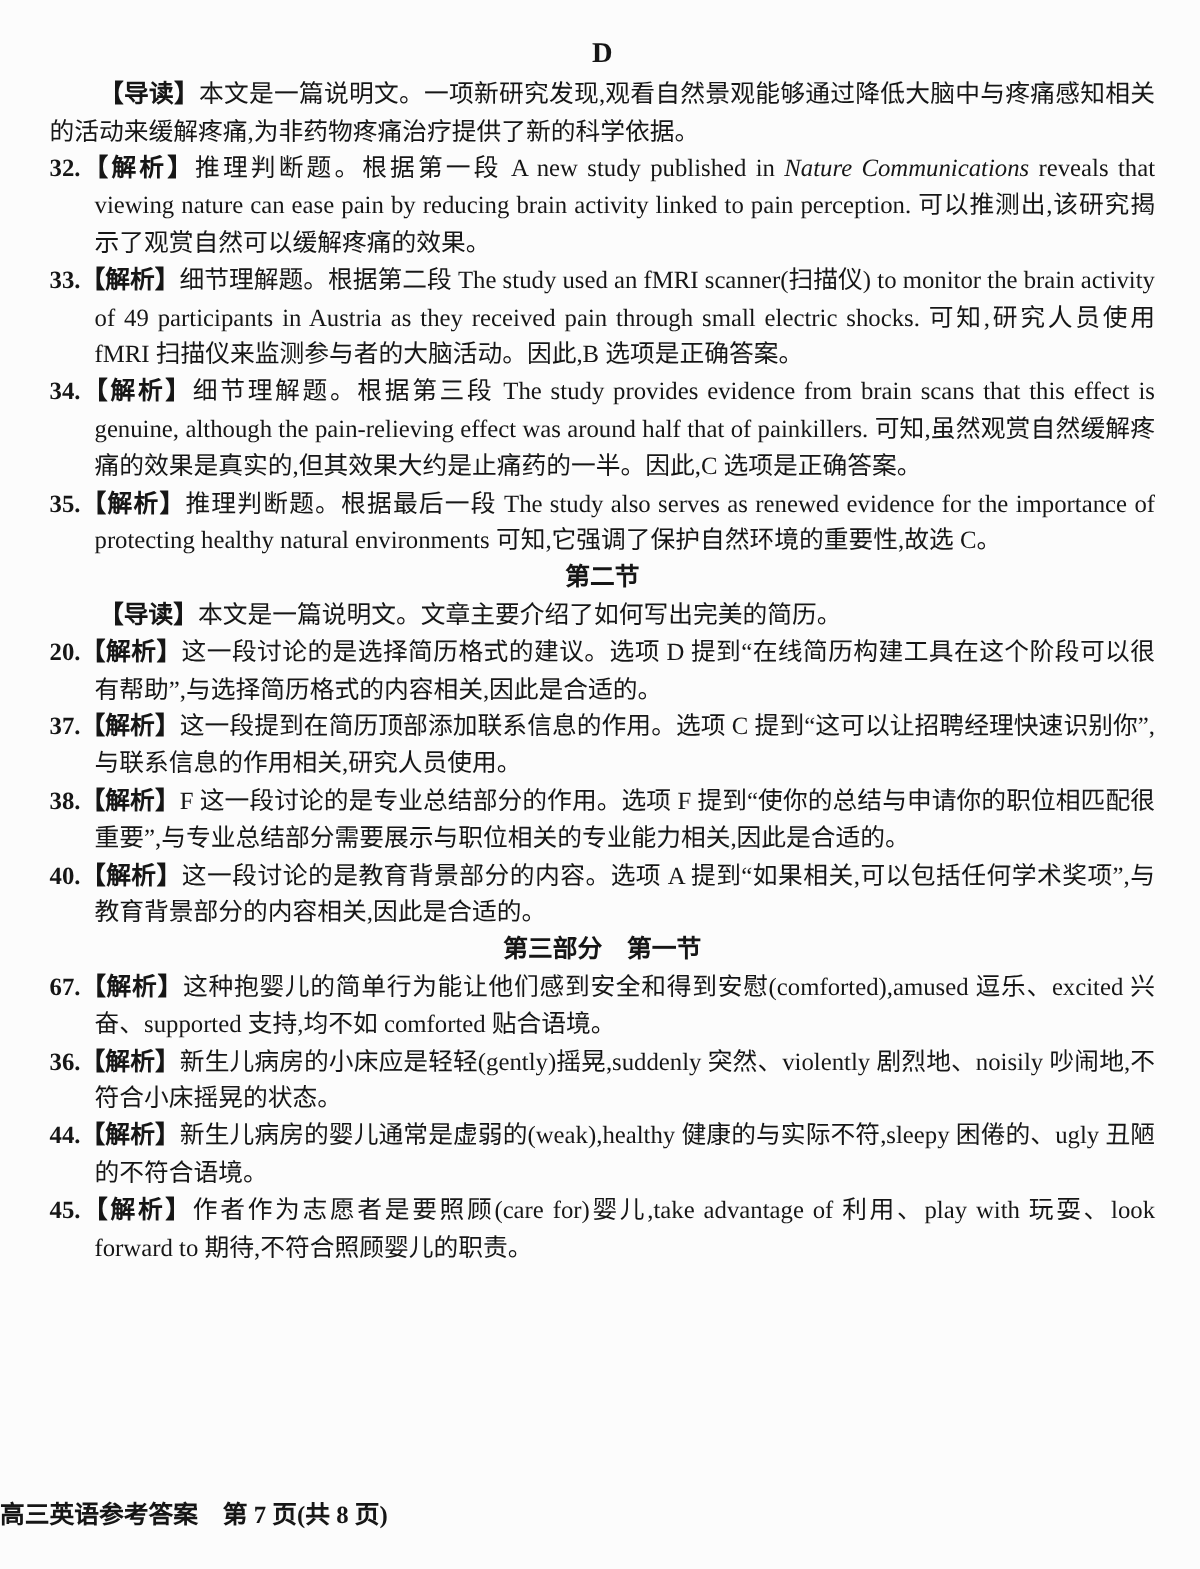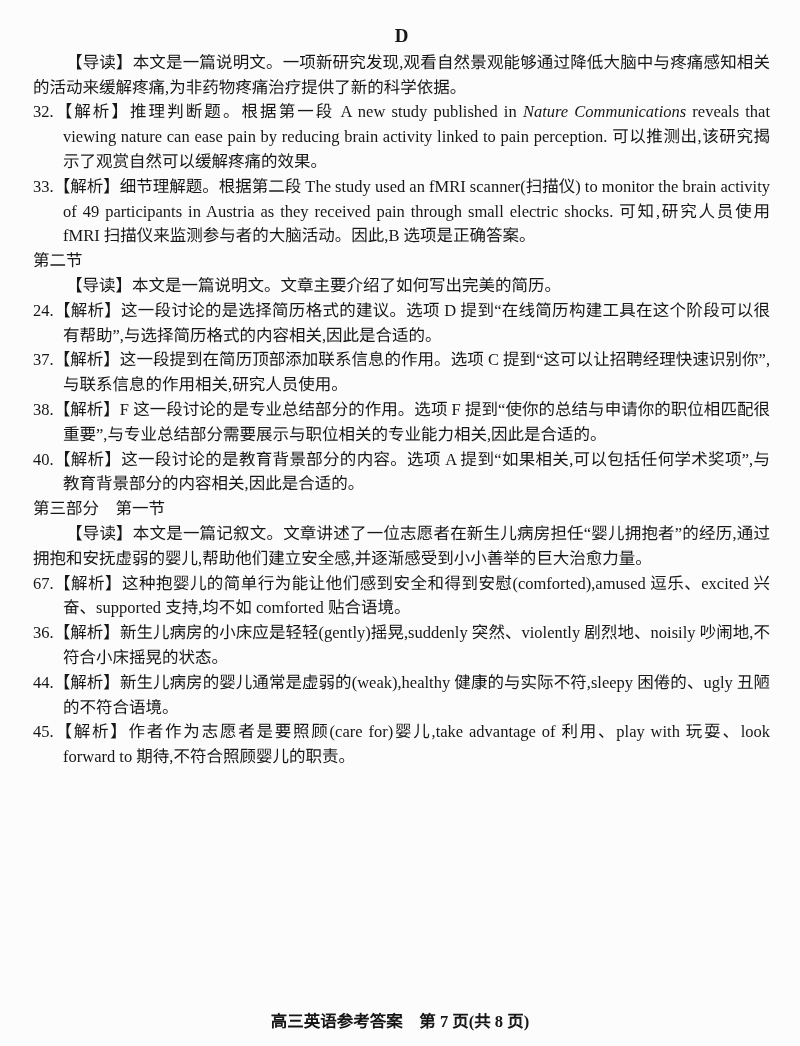--- a/index.html
+++ b/index.html
@@ -15,83 +15,83 @@
     box-sizing: border-box;
     padding: 24px 30px 0 33px;
     font-family: "Liberation Serif", "DejaVu Serif", serif;
     font-size: 16.5px;
     line-height: 24.8px;
     color: #161616;
     text-align: justify;
     overflow: hidden;
   }
   p { margin: 0; }
-  .b { font-weight: normal; }
+  .b { font-weight: bold; }
   .doc-title {
     text-align: center;
     font-weight: bold;
     font-size: 19px;
     margin-bottom: 2px;
     text-indent: 0;
   }
   .intro {
     text-indent: 2em; 
   }
   .item {
     padding-left: 30px;   
     text-indent: -30px;
   }
   .heading-center {
-    font-weight: normal;
+    text-align: center;
+    font-weight: bold;
     text-indent: 0;
   }
   em { }
   .footer {
     position: absolute;
     left: 0;
     top: 998px;
     width: 100%;
-    text-align: center;
     font-weight: bold;
     font-size: 16.5px;
     text-indent: 0;
-    margin-top: 12px;
   }
 </style>
 </head>
 <body>
 
 <div class="page">
 
   <p class="doc-title">D</p>
 
   <p class="intro"><span class="b">【导读】</span><span>本文是一篇说明文。一项新研究发现,观看自然景观能够通过降低大脑中与疼痛感知相关的活动来缓解疼痛,为非药物疼痛治疗提供了新的科学依据。</span></p>
 
   <p class="item"><span class="b">32.</span><span class="b">【解析】</span><span>推理判断题。根据第一段 A new study published in </span><em>Nature Communications</em><span> reveals that viewing nature can ease pain by reducing brain activity linked to pain perception. 可以推测出,该研究揭示了观赏自然可以缓解疼痛的效果。</span></p>
 
   <p class="item"><span class="b">33.</span><span class="b">【解析】</span><span>细节理解题。根据第二段 The study used an fMRI scanner(扫描仪) to monitor the brain activity of 49 participants in Austria as they received pain through small electric shocks. 可知,研究人员使用 fMRI 扫描仪来监测参与者的大脑活动。因此,B 选项是正确答案。</span></p>
 
+  <p class="item"><span class="b">34.</span><span class="b">【解析】</span><span>细节理解题。根据第三段 The study provides evidence from brain scans that this effect is genuine, although the pain-relieving effect was around half that of painkillers. 可知,虽然观赏自然缓解疼痛的效果是真实的,但其效果大约是止痛药的一半。因此,C 选项是正确答案。</span></p>
 
+  <p class="item"><span class="b">35.</span><span class="b">【解析】</span><span>推理判断题。根据最后一段 The study also serves as renewed evidence for the importance of protecting healthy natural environments 可知,它强调了保护自然环境的重要性,故选 C。</span></p>
 
   <p class="heading-center">第二节</p>
 
   <p class="intro"><span class="b">【导读】</span><span>本文是一篇说明文。文章主要介绍了如何写出完美的简历。</span></p>
 
-  <p class="item"><span class="b">24.</span><span class="b">【解析】</span><span>这一段讨论的是选择简历格式的建议。选项 D 提到“在线简历构建工具在这个阶段可以很有帮助”,与选择简历格式的内容相关,因此是合适的。</span></p>
+  <p class="item"><span class="b">20.</span><span class="b">【解析】</span><span>这一段讨论的是选择简历格式的建议。选项 D 提到“在线简历构建工具在这个阶段可以很有帮助”,与选择简历格式的内容相关,因此是合适的。</span></p>
 
   <p class="item"><span class="b">37.</span><span class="b">【解析】</span><span>这一段提到在简历顶部添加联系信息的作用。选项 C 提到“这可以让招聘经理快速识别你”,与联系信息的作用相关,研究人员使用。</span></p>
 
   <p class="item"><span class="b">38.</span><span class="b">【解析】</span><span>F 这一段讨论的是专业总结部分的作用。选项 F 提到“使你的总结与申请你的职位相匹配很重要”,与专业总结部分需要展示与职位相关的专业能力相关,因此是合适的。</span></p>
 
 
   <p class="item"><span class="b">40.</span><span class="b">【解析】</span><span>这一段讨论的是教育背景部分的内容。选项 A 提到“如果相关,可以包括任何学术奖项”,与教育背景部分的内容相关,因此是合适的。</span></p>
 
   <p class="heading-center">第三部分　第一节</p>
 
-  <p class="intro"><span class="b">【导读】</span><span>本文是一篇记叙文。文章讲述了一位志愿者在新生儿病房担任“婴儿拥抱者”的经历,通过拥抱和安抚虚弱的婴儿,帮助他们建立安全感,并逐渐感受到小小善举的巨大治愈力量。</span></p>
 
 
   <p class="item"><span class="b">67.</span><span class="b">【解析】</span><span>这种抱婴儿的简单行为能让他们感到安全和得到安慰(comforted),amused 逗乐、excited 兴奋、supported 支持,均不如 comforted 贴合语境。</span></p>
 
   <p class="item"><span class="b">36.</span><span class="b">【解析】</span><span>新生儿病房的小床应是轻轻(gently)摇晃,suddenly 突然、violently 剧烈地、noisily 吵闹地,不符合小床摇晃的状态。</span></p>
 
   <p class="item"><span class="b">44.</span><span class="b">【解析】</span><span>新生儿病房的婴儿通常是虚弱的(weak),healthy 健康的与实际不符,sleepy 困倦的、ugly 丑陋的不符合语境。</span></p>
 
   <p class="item"><span class="b">45.</span><span class="b">【解析】</span><span>作者作为志愿者是要照顾(care for)婴儿,take advantage of 利用、play with 玩耍、look forward to 期待,不符合照顾婴儿的职责。</span></p>
 

